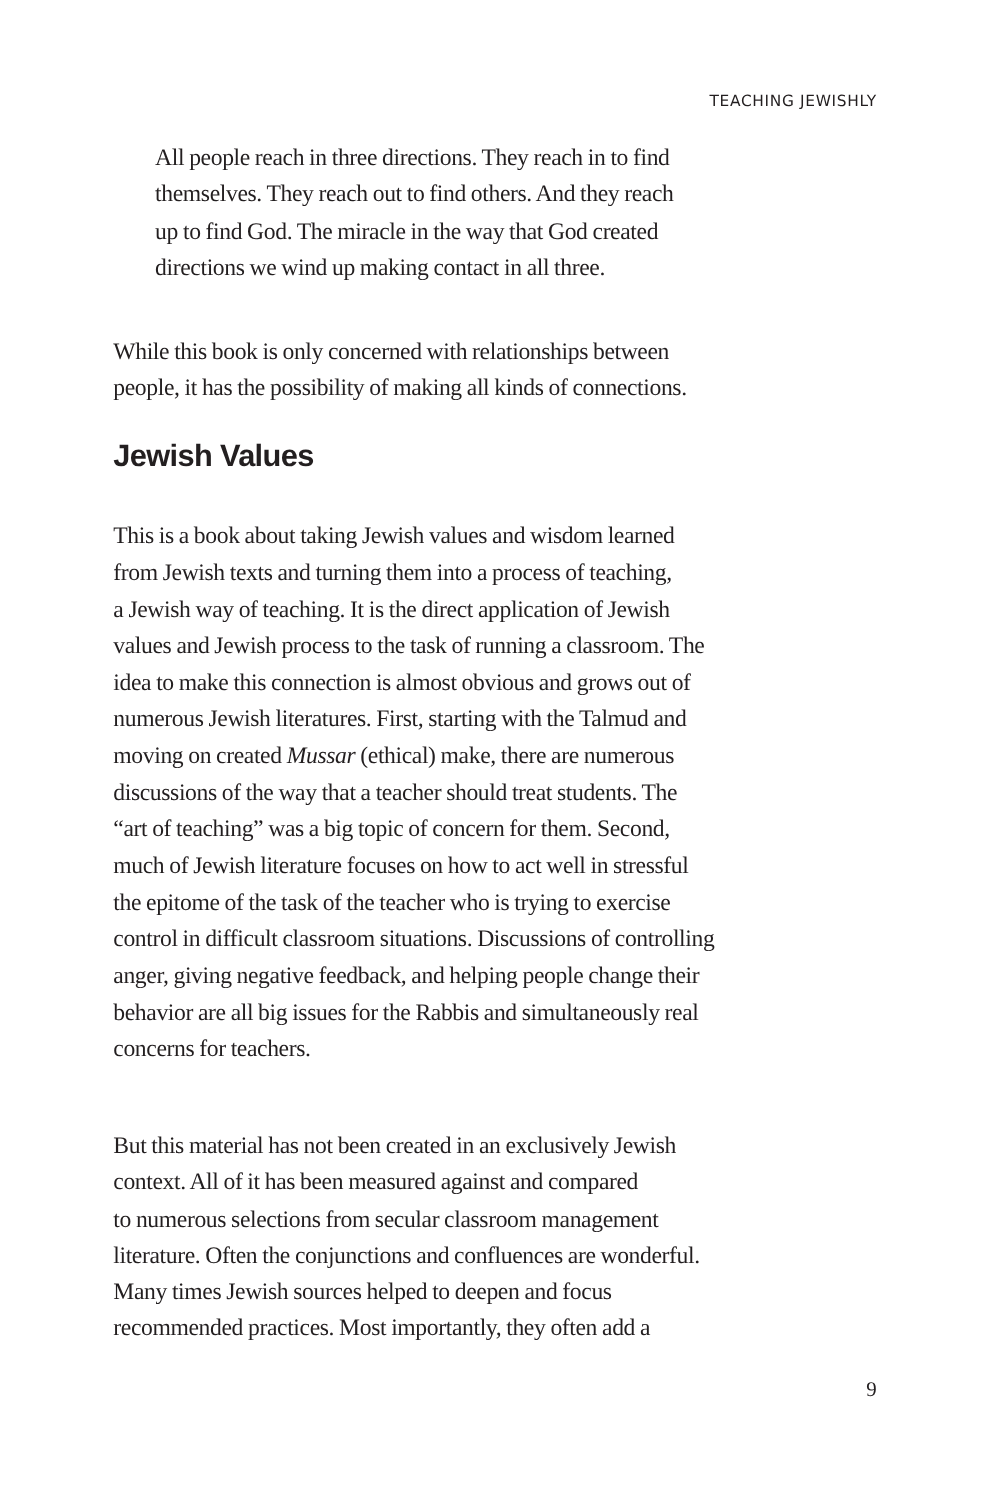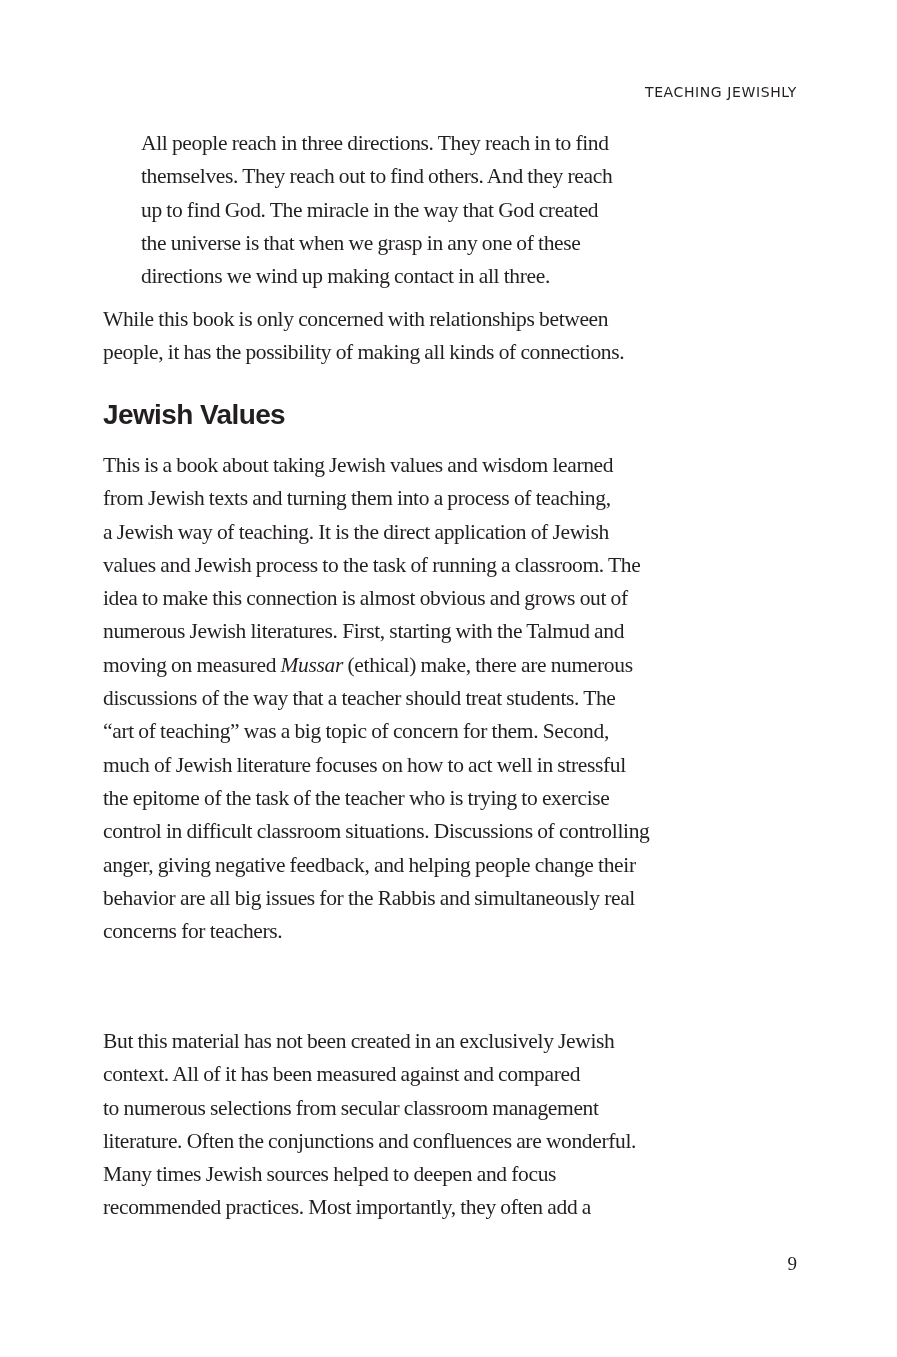--- a/index.html
+++ b/index.html
@@ -16,58 +16,57 @@
     letter-spacing: -0.35px; word-spacing: -0.5px;
   }
   .line { display: block; white-space: nowrap; }
   .quote { position: absolute; left: 141px; top: 127px; }
   .p1 { position: absolute; left: 103px; top: 303px; }
   .heading {
     position: absolute; left: 103px; top: 399px;
     font-family: "Liberation Sans", sans-serif; font-weight: bold;
     font-size: 28px; letter-spacing: -0.6px; color: #231f20;
   }
-  .p2 { position: absolute; left: 103px; top: 449px; }
+  .p2 { position: absolute; left: 103px; top: 471px; }
   .p3 { position: absolute; left: 103px; top: 1025px; }
   .folio {
     position: absolute; top: 1253px; right: 100px;
     font-family: "Liberation Serif", serif; font-size: 19px; color: #231f20;
   }
   em { font-style: italic; }
 </style>
 </head>
 <body>
 
 <div class="page">
 
   <div class="running-head">TEACHING JEWISHLY</div>
 
   <div class="body-text quote">
     <span class="line">All people reach in three directions. They reach in to find</span>
     <span class="line">themselves. They reach out to find others. And they reach</span>
     <span class="line">up to find God. The miracle in the way that God created</span>
-    <span class="line">the universe is that when we grasp in any one of these</span>
     <span class="line">directions we wind up making contact in all three.</span>
   </div>
 
   <div class="body-text p1">
     <span class="line">While this book is only concerned with relationships between</span>
     <span class="line">people, it has the possibility of making all kinds of connections.</span>
   </div>
 
   <h2 class="heading" style="margin:0;">Jewish Values</h2>
 
   <div class="body-text p2">
     <span class="line">This is a book about taking Jewish values and wisdom learned</span>
     <span class="line">from Jewish texts and turning them into a process of teaching,</span>
     <span class="line">a Jewish way of teaching. It is the direct application of Jewish</span>
     <span class="line">values and Jewish process to the task of running a classroom. The</span>
     <span class="line">idea to make this connection is almost obvious and grows out of</span>
     <span class="line">numerous Jewish literatures. First, starting with the Talmud and</span>
-    <span class="line"><span>moving on measured </span><em>Mussar</em><span> (ethical) make, there are numerous</span></span>
+    <span class="line"><span>moving on created </span><em>Mussar</em><span> (ethical) make, there are numerous</span></span>
     <span class="line">discussions of the way that a teacher should treat students. The</span>
     <span class="line">“art of teaching” was a big topic of concern for them. Second,</span>
     <span class="line">much of Jewish literature focuses on how to act well in stressful</span>
     <span class="line">the epitome of the task of the teacher who is trying to exercise</span>
     <span class="line">control in difficult classroom situations. Discussions of controlling</span>
     <span class="line">anger, giving negative feedback, and helping people change their</span>
     <span class="line">behavior are all big issues for the Rabbis and simultaneously real</span>
     <span class="line">concerns for teachers.</span>
   </div>
 

